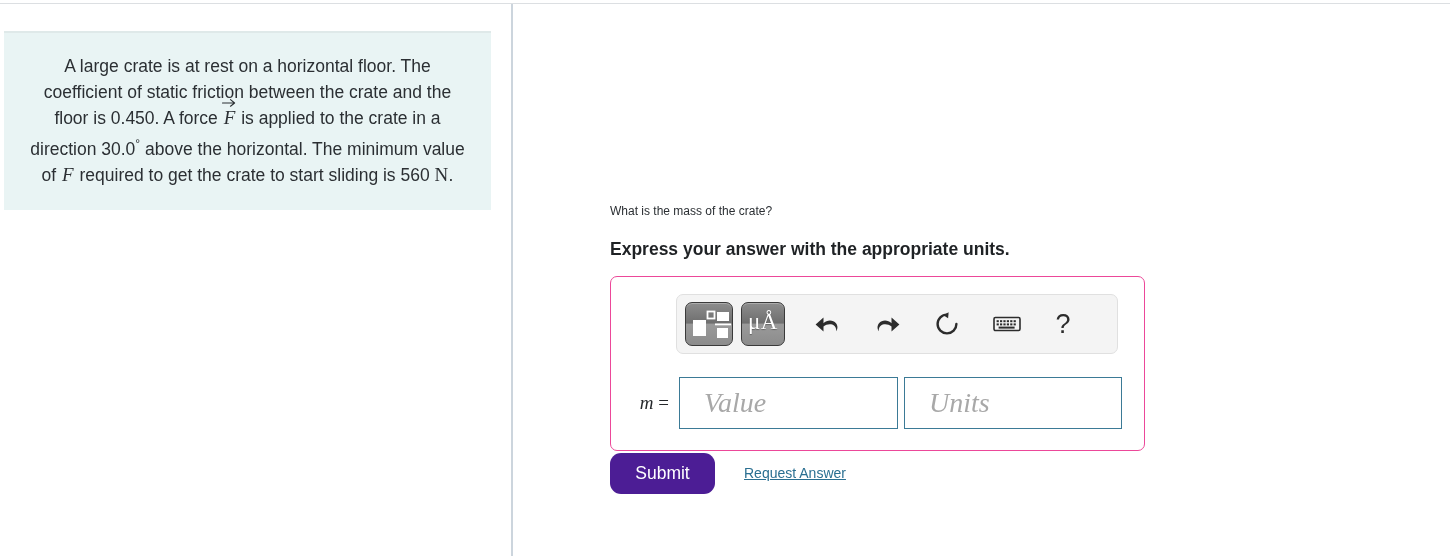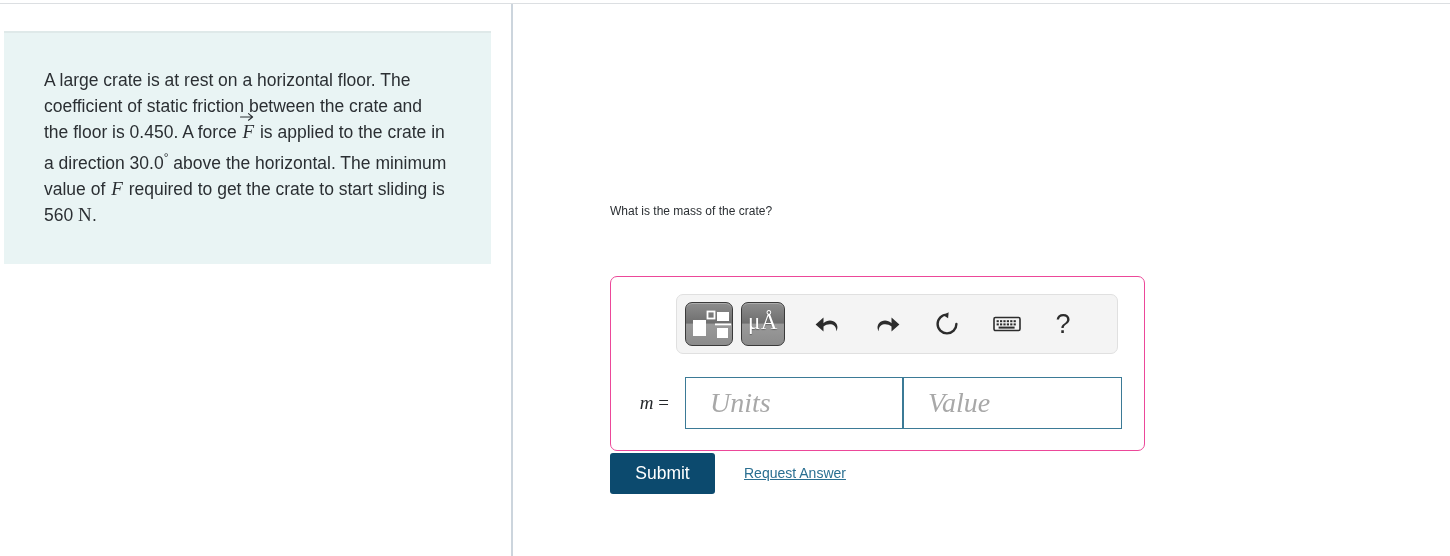--- a/index.html
+++ b/index.html
@@ -32,21 +32,21 @@
   .problem-box {
     position: absolute; left: 4px; top: 27px;
     width: 487px;
     background: #e9f4f4;
     border-top: 2px solid #dfe9e9;
     padding: 16px 22px 18px 22px;
     font-size: 17.5px;
     line-height: 26px;
     color: #2b2f33;
   }
-  .problem-box p { margin: 18px; }
+  .problem-box p { margin: 4px; text-align: center; }
   .mathvar {
     font-family: "Liberation Serif", serif;
     font-style: italic;
     font-size: 19px;
     position: relative;
     padding: 0 1px;
   }
   .vecarrow {
     position: absolute;
     left: -1px; top: -0.52em;
@@ -199,22 +199,22 @@
     font-size: 28px;
     color: #a8a8a8;
   }
   .field.value { width: 219px; }
   .field.units { width: 218px; margin-left: 6px; }
 
   
   .submit-btn {
     position: absolute; left: 97px; top: 449px;
     width: 105px; height: 41px;
-    background: #0c4a6e;
-    border: none; border-radius: 3px;
+    background: #4c1d95;
+    border: none; border-radius: 11px;
     color: #ffffff;
     font-family: "Liberation Sans", sans-serif;
     font-size: 17.5px;
     cursor: pointer;
     display: flex; align-items: center; justify-content: center;
   }
   .request-link {
     position: absolute; left: 231px; top: 461px;
     font-size: 14px;
     font-weight: normal;
@@ -239,20 +239,21 @@
             </span><span>F</span></span><span> is applied to the crate in a direction 30.0</span><span class="deg">°</span><span> above the horizontal. The minimum value of </span><span class="mathvar">F</span><span> required to get the crate to start sliding is 560 </span><span class="unit-n">N</span><span>.</span></p>
     </div>
   </div>
 
   <div class="v-divider"></div>
 
   <div class="right-pane">
 
 
     <div class="q-text">What is the mass of the crate?</div>
+    <div class="q-bold">Express your answer with the appropriate units.</div>
 
     <div class="answer-box">
 
       <div class="mq-toolbar">
 
         <div class="tb-tile first">
           <svg width="48" height="44" viewBox="0 0 48 44">
             <rect x="7" y="17" width="13" height="16" fill="#ffffff"></rect>
             <rect x="21.5" y="8.5" width="7" height="7" fill="none" stroke="#ffffff" stroke-width="1.8"></rect>
             <rect x="31" y="9" width="12" height="9" fill="#ffffff"></rect>
@@ -308,26 +309,26 @@
         </div>
 
         <div class="tb-icon help">
           <span class="tb-help-glyph">?</span>
         </div>
 
       </div>
 
       <div class="answer-row">
         <div class="m-label"><i>m</i> <span>=</span></div>
+        <div class="field value">
+          <span class="ph">Value</span>
+        </div>
         <div class="field units">
           <span class="ph">Units</span>
         </div>
-        <div class="field value">
-          <span class="ph">Value</span>
-        </div>
       </div>
 
     </div>
 
     <div class="submit-btn">Submit</div>
     <div class="request-link">Request Answer</div>
 
   </div>
 
 </div>

